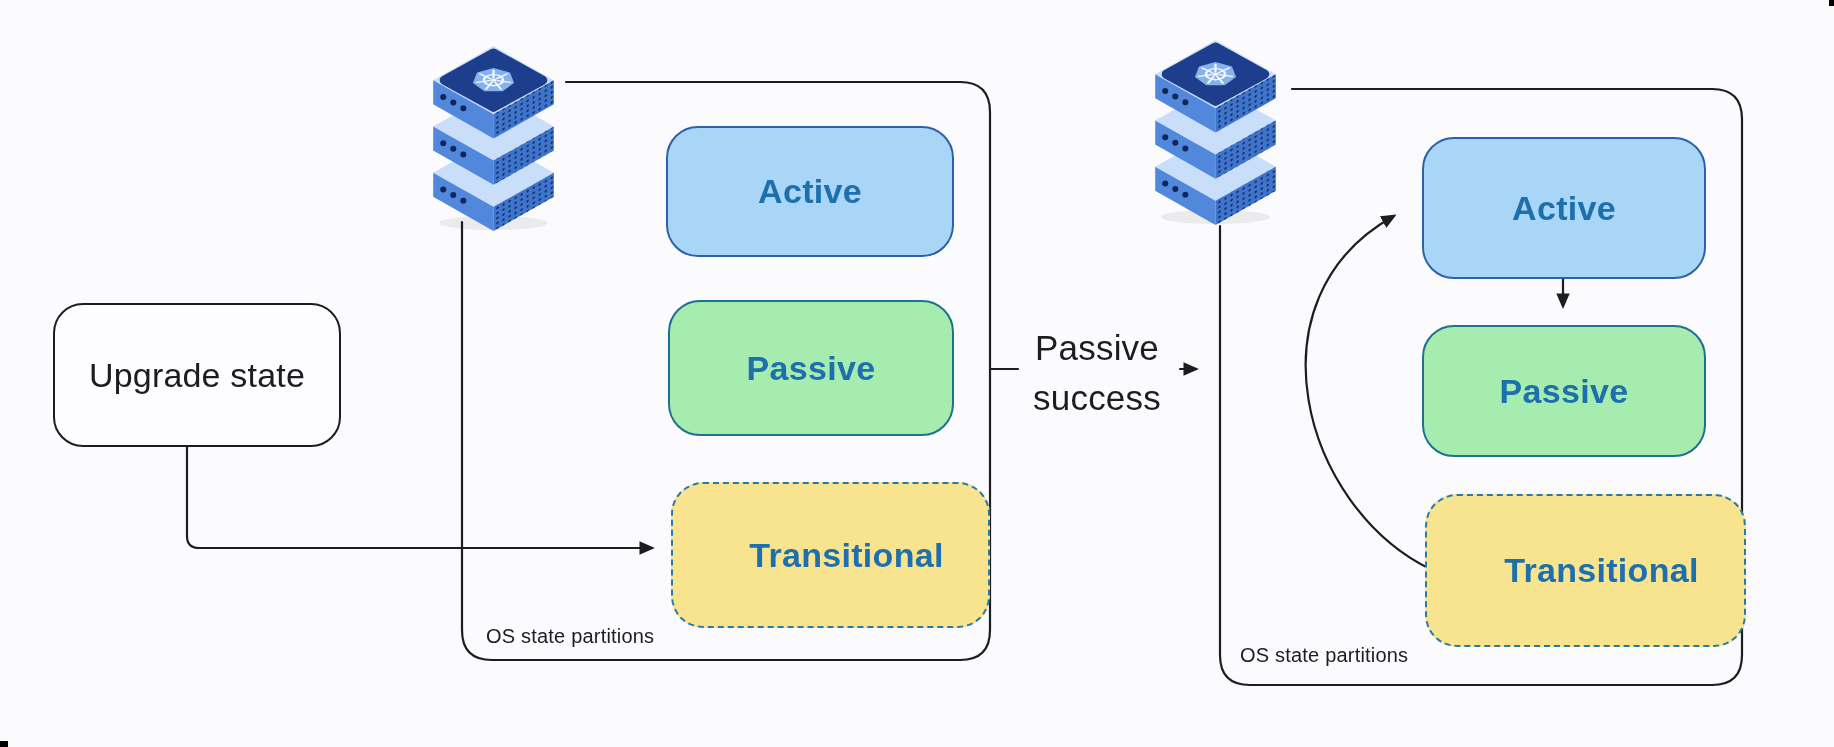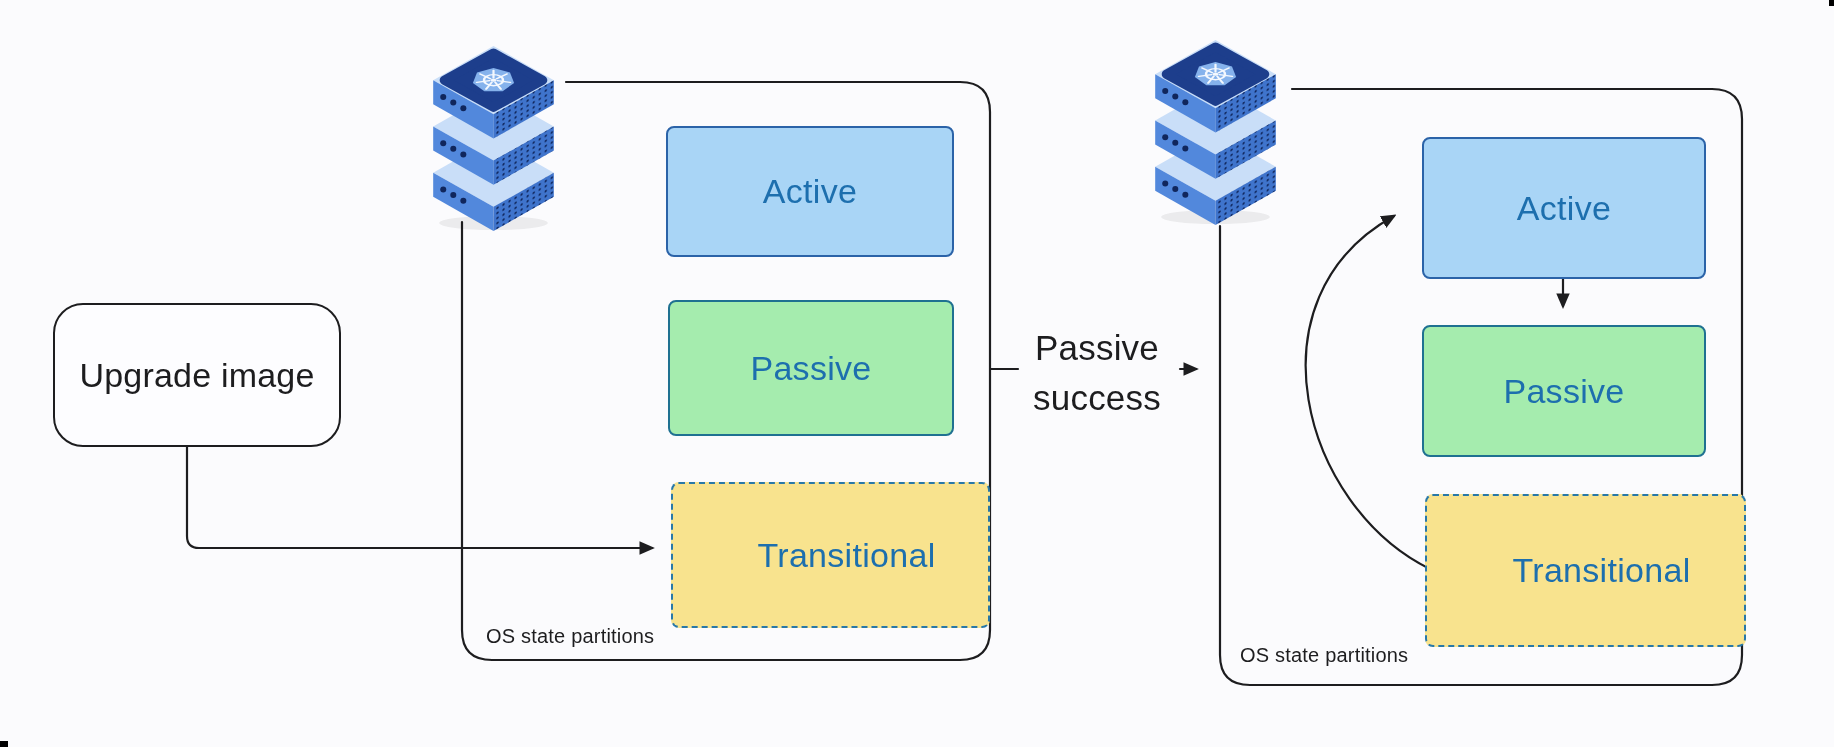--- a/index.html
+++ b/index.html
@@ -9,22 +9,22 @@
     background:var(--background,#fbfbfd);
     font-family:"Liberation Sans",sans-serif;
     overflow:hidden;
   }
   .layer{position:absolute;left:0;top:0;width:1834px;height:747px;}
   svg.layer{pointer-events:none;}
 
   .pbox{
     position:absolute;
     display:flex;align-items:center;justify-content:center;
-    border-radius:8px;
-    font-size:34px;font-weight:400;letter-spacing:.3px;
+    border-radius:32px;
+    font-size:34px;font-weight:700;letter-spacing:.3px;
     color:var(--partition-text,#1d6fae);
   }
   .pbox.active{background:var(--active-fill);border:2px solid var(--active-border);}
   .pbox.passive{background:var(--passive-fill);border:2px solid var(--passive-border);}
   .pbox.transitional{background:var(--transitional-fill);border:2.5px dashed var(--transitional-border);padding-left:32px;}
 
   .box-left-active{left:666px;top:126px;width:284px;height:127px;}
   .box-left-passive{left:668px;top:300px;width:282px;height:132px;}
   .box-left-transitional{left:671px;top:482px;width:283px;height:142px;}
 
@@ -130,21 +130,21 @@
       <path d="M 1180 369 H 1196" marker-end="url(#arrow)"></path>
       <path d="M 1563 279 V 306" marker-end="url(#arrow)"></path>
       <path d="M 1430 569 C 1302 506 1246 298 1394 216" marker-end="url(#arrow)"></path>
     </g>
 
     <use href="#srv" x="423" y="46" width="141" height="187"></use>
     <use href="#srv" x="1145" y="40" width="141" height="187"></use>
   </svg>
 
   <div class="upgrade-image-box">
-    <span>Upgrade image</span>
+    <span>Upgrade state</span>
   </div>
 
   <div class="pbox active box-left-active">
     <span>Active</span>
   </div>
   <div class="pbox passive box-left-passive">
     <span>Passive</span>
   </div>
   <div class="pbox transitional box-left-transitional">
     <span>Transitional</span>

